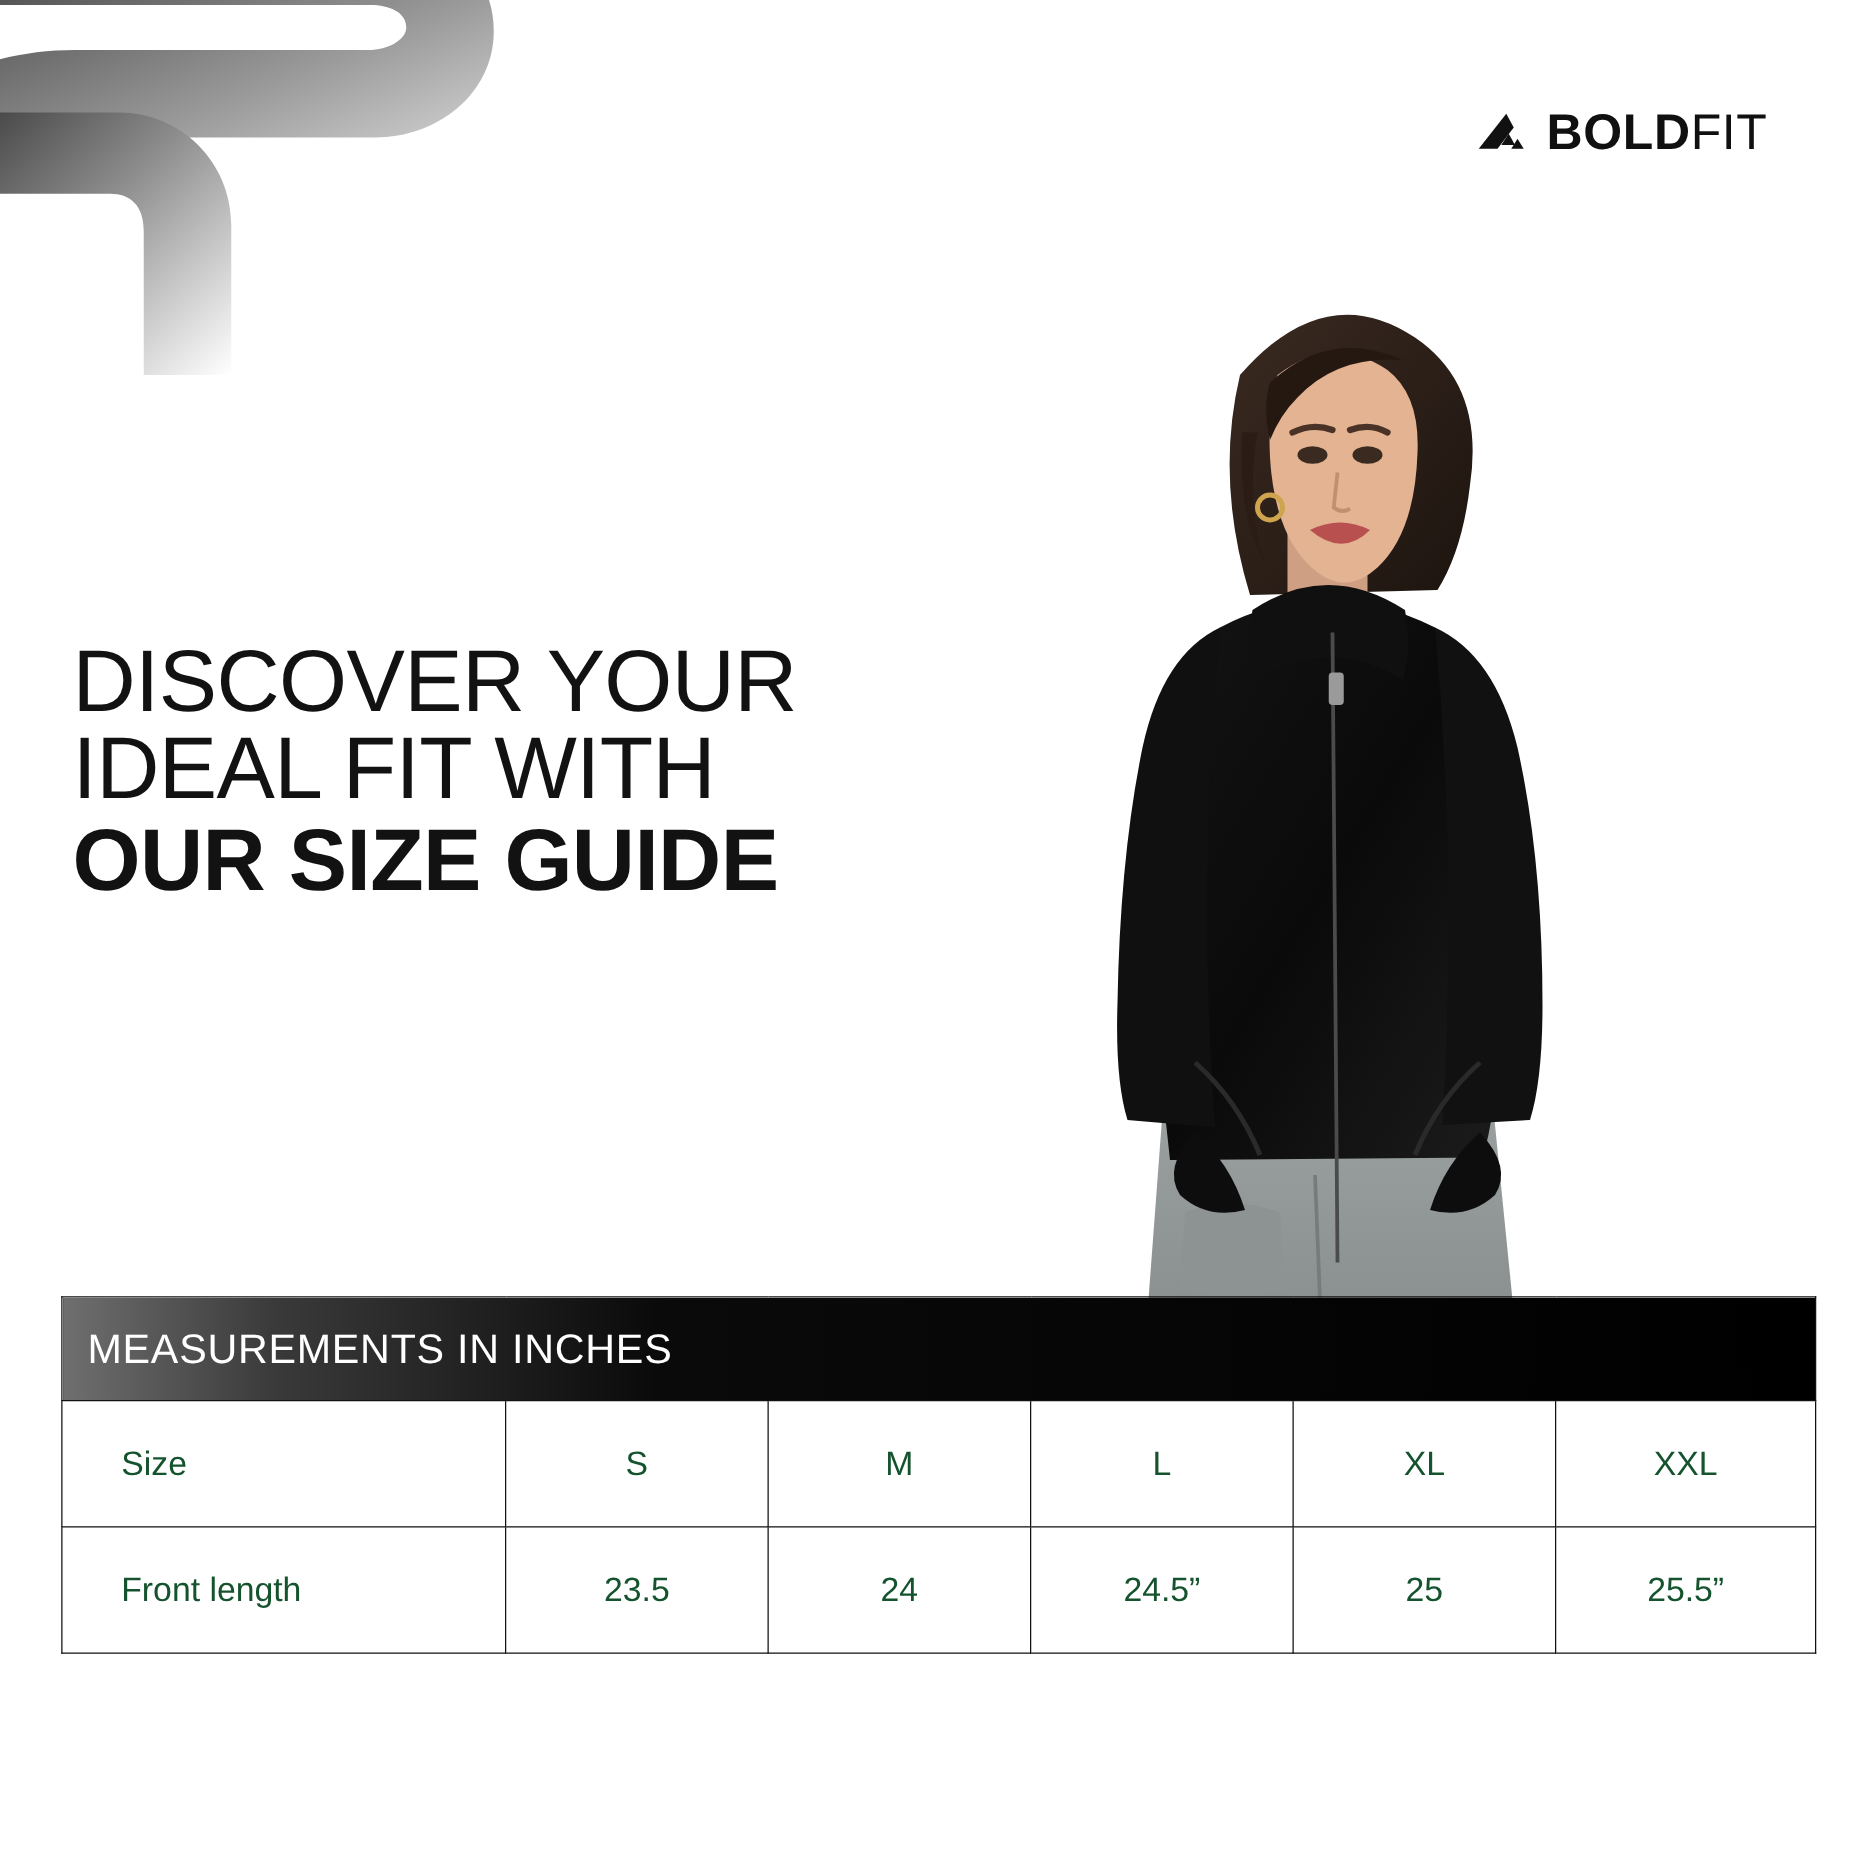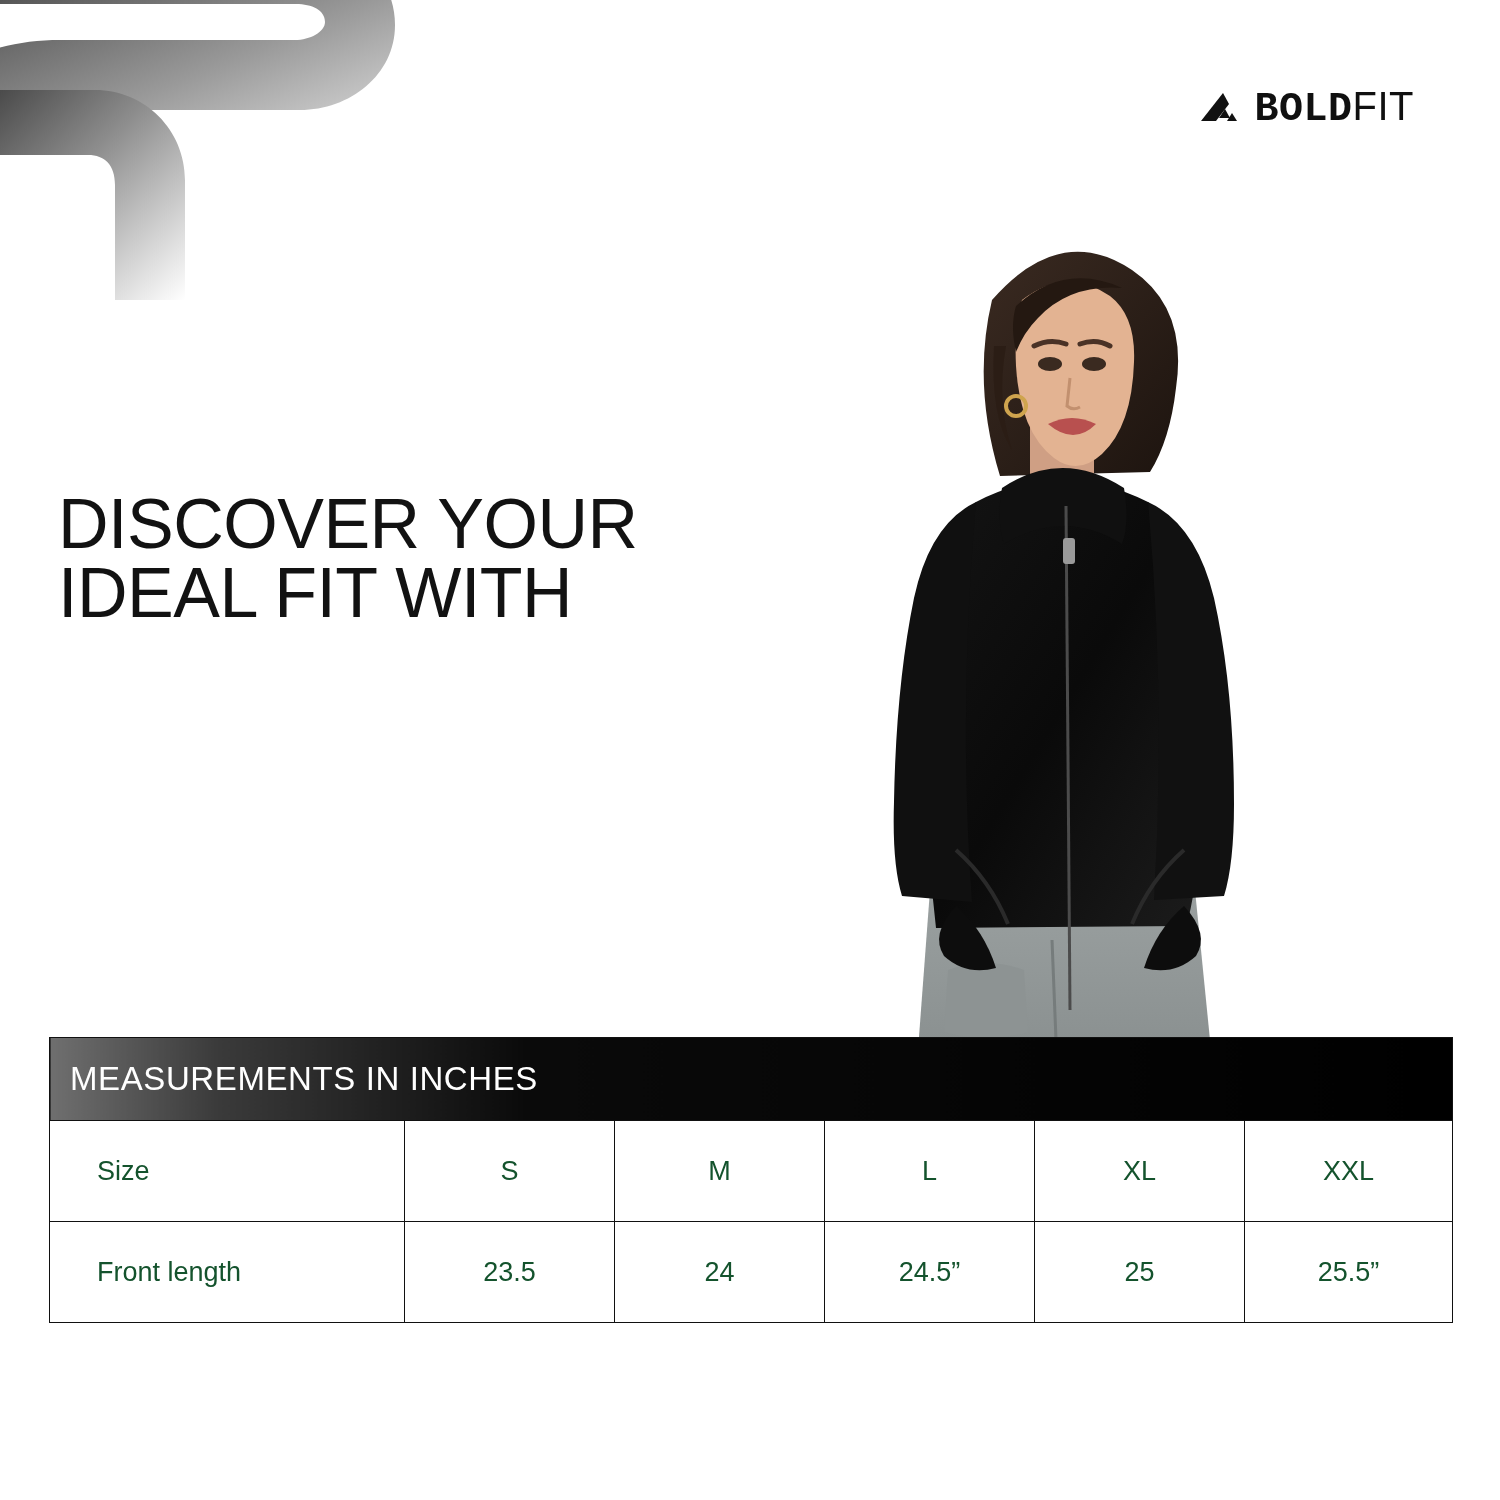--- a/index.html
+++ b/index.html
@@ -44,32 +44,31 @@
   .brand-text {
     font-size: 40px;
     letter-spacing: 0.5px;
     line-height: 1;
     white-space: nowrap;
     font-family: "Liberation Sans", sans-serif;
   }
   .brand-bold {
     font-weight: 700;
     color: #101010;
-    font-family: Liberation Mono, monospace;
   }
   .brand-light {
     font-weight: 400;
     color: #101010;
   }
 
   
   .headline {
     position: absolute;
     left: 58px;
-    top: 490px;
+    top: 511px;
     width: 760px;
   }
   .headline div {
     font-family: "Liberation Sans", sans-serif;
     font-size: 70px;
     line-height: 0.98;
     letter-spacing: -0.5px;
     color: #121212;
     white-space: nowrap;
   }
@@ -169,20 +168,21 @@
     <path d="M33 22 L38 30 L28 30 Z" fill="#111"></path>
   </svg>
   <div class="brand-text">
     <span class="brand-bold">BOLD</span><span class="brand-light">FIT</span>
   </div>
 </div>
 
 <div class="headline">
   <div class="l1">DISCOVER YOUR</div>
   <div class="l2">IDEAL FIT WITH</div>
+  <div class="l3">OUR SIZE GUIDE</div>
 </div>
 
 <div class="model">
   <svg width="560" height="940" viewBox="0 0 560 940" xmlns="http://www.w3.org/2000/svg">
     <defs>
       <linearGradient id="pantG" x1="0" y1="0" x2="0" y2="1">
         <stop offset="0%" stop-color="#9aa0a0"></stop>
         <stop offset="100%" stop-color="#868c8c"></stop>
       </linearGradient>
       <linearGradient id="jacketG" x1="0" y1="0" x2="1" y2="1">

